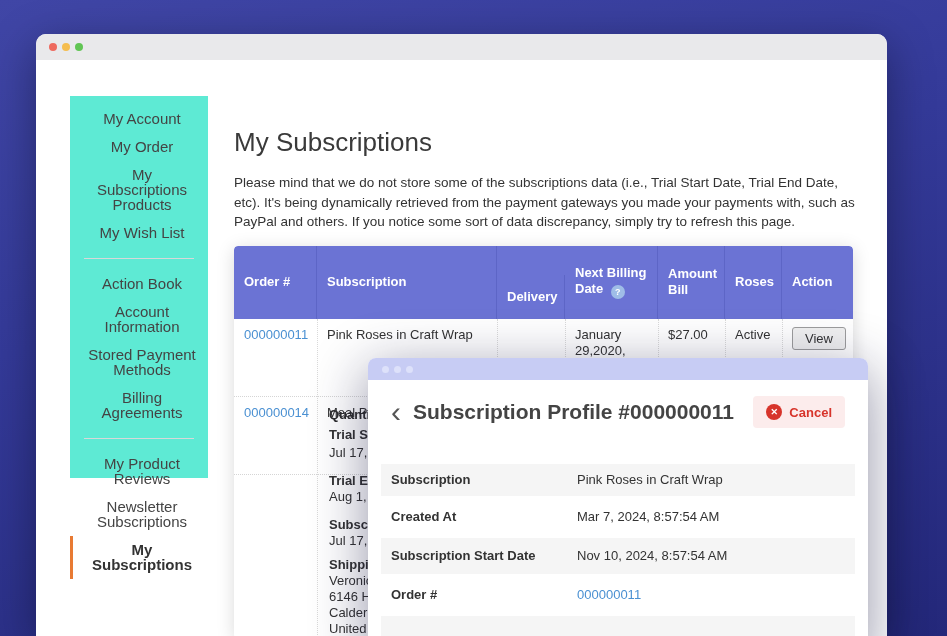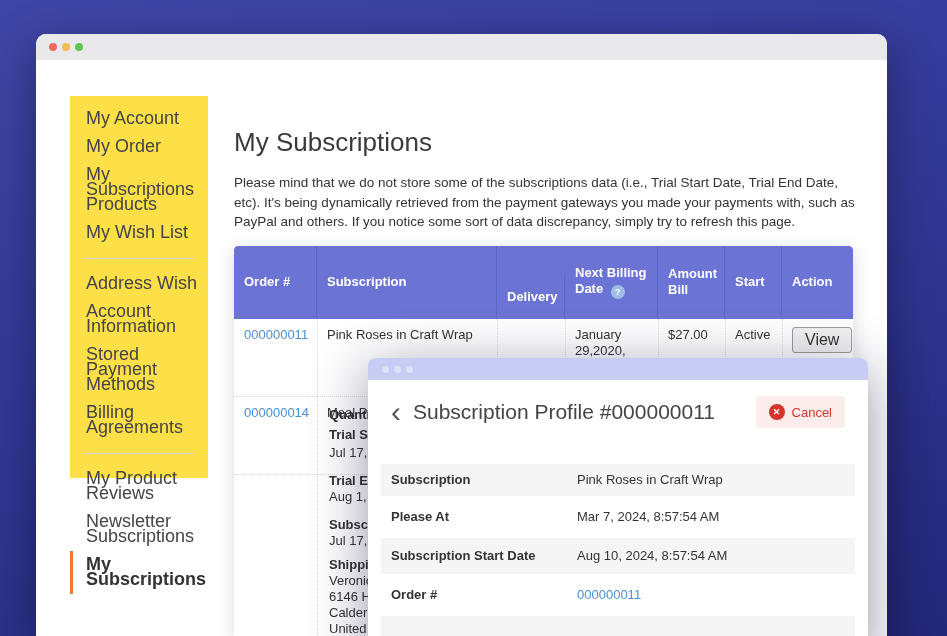--- a/index.html
+++ b/index.html
@@ -17,21 +17,21 @@
     box-shadow:0 12px 45px rgba(0,0,10,.38);
   }
   .titlebar { height:26px; background:#e9e9eb; border-radius:10px 10px 0 0;
     display:flex; align-items:center; padding-left:13px; }
   .dots { display:flex; gap:5px; }
   .dot { width:8px; height:8px; border-radius:50%; }
   .dot.red{background:#ee6a5f;} .dot.yellow{background:#f5bd4f;} .dot.green{background:#61c554;}
 
   
   .sidebar { position:absolute; left:34px; top:62px; width:138px; height:382px;
-    background:#fde047; padding-top:9px; font-size:18px; color:#444; }
+    background:#5eead4; padding-top:9px; font-size:15px; color:#444;text-align:center; }
   .side-item { padding:6px 10px 7px 16px; line-height:15px; cursor:pointer; }
   .side-item.active { font-weight:bold; color:#333; border-left:3px solid #e87a33; padding-left:13px; }
   .side-divider { height:1px; background:#d8d8d8; margin:11px 14px; }
 
   
   .main { position:absolute; left:198px; top:58px; width:621px; }
   h1.page-title { margin-top:35px; font-size:26px; line-height:30px; font-weight:300; color:#3a3a3a; }
   .page-desc { margin-top:16px; font-size:13.5px; line-height:19.5px; color:#333; }
 
   
@@ -45,44 +45,44 @@
   .c-amt{width:67px;} .c-status{width:57px;} .c-action{width:71px;}
   .help-icon { display:inline-flex; width:14px; height:14px; border-radius:50%;
     background:#9fbde7; color:#fff; font-size:9px; font-weight:bold;
     align-items:center; justify-content:center; margin-left:4px; vertical-align:-2px; cursor:pointer;}
   .tbody { position:relative; height:348px; overflow:hidden; font-size:13px; }
   .vline { position:absolute; top:0; bottom:0; border-left:1px dotted #d9d9d9; }
   .trow { display:flex; min-height:42px; border-bottom:1px dotted #d5d5d5; position:relative; }
   .td { padding:8px 10px; line-height:16px; }
   .order-link { color:#4a90d2; text-decoration:none; cursor:pointer; }
   .view-btn { background:#f1f1f1; border:1px solid #9d9d9d; border-radius:3px;
-    padding:3px 12px; font-size:16px; color:#333; cursor:pointer; font-family:inherit; }
+    padding:3px 12px; font-size:13px; color:#333; cursor:pointer; font-family:inherit; }
   .expanded { position:absolute; left:95px; top:88px; width:270px; line-height:16px; z-index:1; }
   .expanded b { color:#2f2f2f; }
   .exp-group .g-label { font-weight:bold; }
   .exp-qty { margin-bottom:4px; }
   .g1{margin-top:0;} .g1 .g-val{margin-top:2px;}
   .g2,.g3{margin-top:12px;} .g4{margin-top:8px;}
 
   
   .modal { position:absolute; left:368px; top:358px; width:500px;
     border-radius:8px 8px 0 0; box-shadow:0 12px 55px rgba(15,15,60,.45); background:#fff; z-index:10; }
   .modal-titlebar { height:22px; background:#c7ccf4; border-radius:8px 8px 0 0;
     display:flex; align-items:center; padding-left:14px; }
   .mdot { width:7px; height:7px; border-radius:50%; background:#dde1fa; margin-right:5px; }
   .modal-body { padding:0 13px 0 13px; }
   .modal-header { display:flex; align-items:center; padding:16px 10px 0 10px; }
   .back-chevron { font-size:30px; line-height:30px; font-weight:300; color:#555;
     margin-right:12px; cursor:pointer; }
-  .modal-title { font-size:21px; line-height:30px; font-weight:400; color:#444; }
+  .modal-title { font-size:21px; line-height:30px; font-weight:700; color:#444; }
   .cancel-btn { margin-left:auto; display:flex; align-items:center; gap:7px;
     background:#fcecec; border:none; border-radius:4px; padding:8px 13px; cursor:pointer; font-family:inherit;}
   .cancel-x { width:16px; height:16px; border-radius:50%; background:#d7342b; color:#fff;
     font-size:9px; font-weight:bold; display:flex; align-items:center; justify-content:center; }
-  .cancel-label { color:#d7342b; font-weight:normal; font-size:13px; }
+  .cancel-label { color:#d7342b; font-weight:bold; font-size:13px; }
   .modal-rows { margin-top:36px; font-size:13px; }
   .mrow { display:flex; margin-bottom:2px; }
   .mrow.gray { background:#f5f5f5; }
   .mrow .m-label { width:196px; font-weight:bold; padding-left:10px; }
   .mrow-a { padding:7px 0; line-height:18px; }
   .mrow-b { padding:10px 0; line-height:18px; }
   .mrow-c { padding:9px 0; line-height:18px; }
   .mrow-d { padding:10px 0; line-height:18px; }
   .mrow-e { height:40px; }
   .m-link { color:#4a90d2; text-decoration:none; cursor:pointer; }
@@ -98,21 +98,21 @@
       <span class="dot green"></span>
     </div>
   </div>
 
   <div class="sidebar">
     <div class="side-item">My Account</div>
     <div class="side-item">My Order</div>
     <div class="side-item">My Subscriptions Products</div>
     <div class="side-item">My Wish List</div>
     <div class="side-divider"></div>
-    <div class="side-item">Address Wish</div>
+    <div class="side-item">Action Book</div>
     <div class="side-item">Account Information</div>
     <div class="side-item">Stored Payment Methods</div>
     <div class="side-item">Billing Agreements</div>
     <div class="side-divider"></div>
     <div class="side-item">My Product Reviews</div>
     <div class="side-item">Newsletter Subscriptions</div>
     <div class="side-item active">My Subscriptions</div>
   </div>
 
   <div class="main">
@@ -122,21 +122,21 @@
     <div class="card">
       <div class="thead">
         <div class="th c-order">Order #</div>
         <div class="th c-sub">Subscription</div>
         <div class="th c-del">Delivery</div>
         <div class="th c-next">
           <span><span>Next Billing Date</span>
           <span class="help-icon">?</span></span>
         </div>
         <div class="th c-amt">Amount Bill</div>
-        <div class="th c-status">Start</div>
+        <div class="th c-status">Roses</div>
         <div class="th c-action">Action</div>
       </div>
 
       <div class="tbody">
         <div class="vline" style="left:83px"></div>
         <div class="vline" style="left:263px"></div>
         <div class="vline" style="left:331px"></div>
         <div class="vline" style="left:424px"></div>
         <div class="vline" style="left:491px"></div>
         <div class="vline" style="left:548px"></div>
@@ -208,26 +208,26 @@
       </button>
     </div>
     <div class="modal-rows">
       <div class="mrow mrow-a gray">
         <div class="m-label">Subscription</div>
         <div class="m-value">
           <div>Pink Roses in Craft Wrap</div>
         </div>
       </div>
       <div class="mrow mrow-b">
-        <div class="m-label">Please At</div>
+        <div class="m-label">Created At</div>
         <div class="m-value">Mar 7, 2024, 8:57:54 AM</div>
       </div>
       <div class="mrow mrow-c gray">
         <div class="m-label">Subscription Start Date</div>
-        <div class="m-value">Aug 10, 2024, 8:57:54 AM</div>
+        <div class="m-value">Nov 10, 2024, 8:57:54 AM</div>
       </div>
       <div class="mrow mrow-d">
         <div class="m-label">Order #</div>
         <div class="m-value"><a class="m-link">000000011</a></div>
       </div>
       <div class="mrow mrow-e gray"></div>
     </div>
   </div>
 </div>
 

